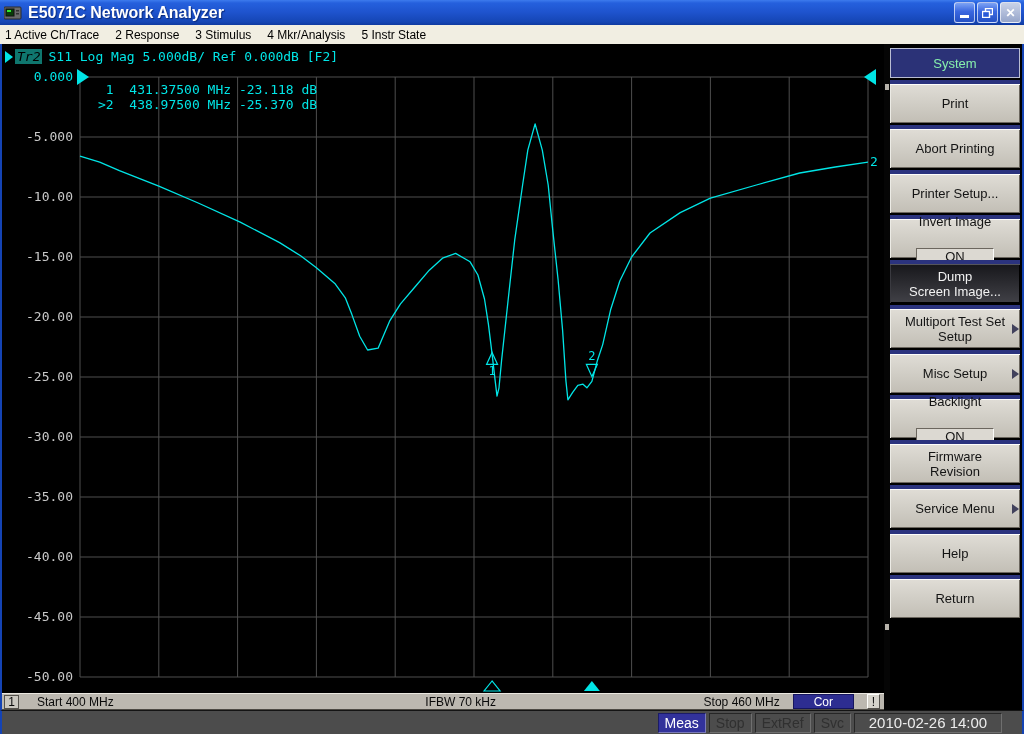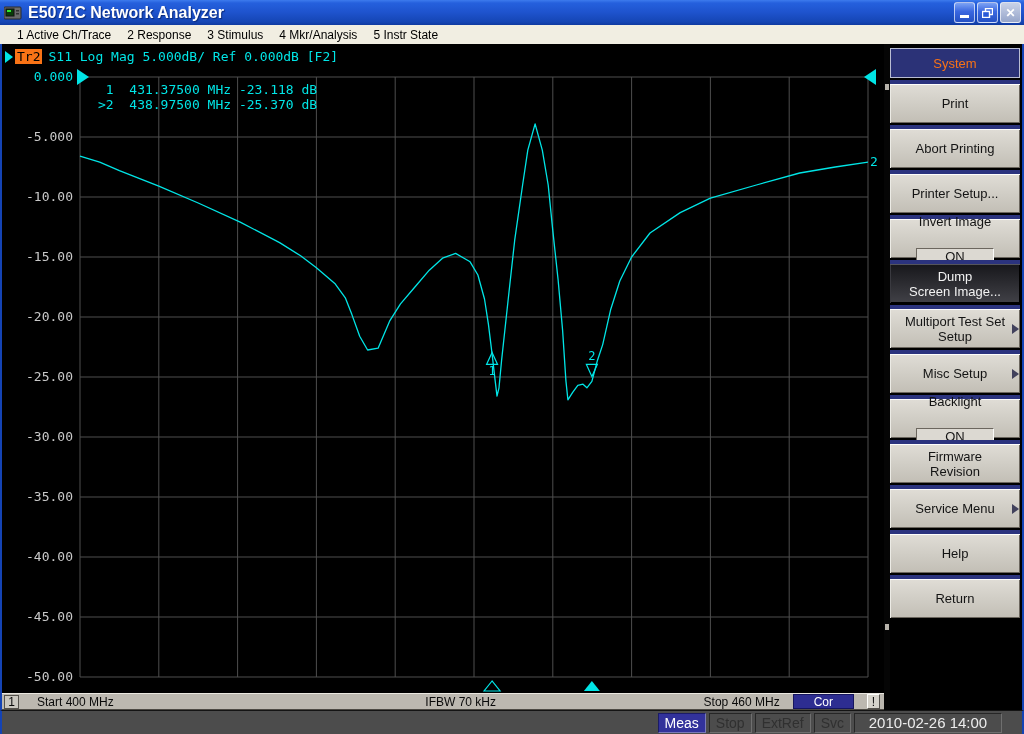--- a/index.html
+++ b/index.html
@@ -13,33 +13,33 @@
   .title-text{color:#fff;font-weight:bold;font-size:16px;text-shadow:1px 1px 1px #0a2a7a;flex:1;}
   .winbtns{display:flex;gap:2px;}
   .tbtn{width:21px;height:21px;border-radius:3px;border:1px solid rgba(255,255,255,.65);
         display:flex;align-items:center;justify-content:center;}
   .tbtn.blue{background:linear-gradient(180deg,#7da3f4 0%,#3a67e0 45%,#2450c4 100%);}
   .tbtn.pale{background:linear-gradient(180deg,#c9d2e8 0%,#97a6ca 100%);}
   .g-min{width:9px;height:3px;background:#fff;margin-top:8px;}
   .g-close{color:#fff;font-size:12px;font-weight:bold;line-height:1;}
   
   .menubar{height:19px;flex:0 0 19px;background:#f1eee2;display:flex;align-items:center;
-           font-size:12px;color:#000;padding-left:15px;}
+           font-size:12px;color:#000;padding-left:3px;}
   .menu-item{padding:0 8px 0 2px;margin-right:6px;cursor:default;}
   
   .main{flex:1;display:flex;background:#000;border-left:2px solid #1443b4;border-right:2px solid #1443b4;}
   .screen{width:882px;position:relative;background:#000;
           font-family:"DejaVu Sans Mono",monospace;}
   .plotsvg{position:absolute;top:0;left:0;}
   .plotsvg text{font-family:"DejaVu Sans Mono",monospace;}
   .trace-status{position:absolute;top:5px;left:3px;display:flex;align-items:center;
                 font-size:13px;color:#00e5e6;white-space:pre;z-index:2;}
   .tr-arrow{width:0;height:0;border-left:8px solid #00e5e6;border-top:6px solid transparent;
             border-bottom:6px solid transparent;margin-right:2px;}
-  .tr-chip{background:#f97316;color:#000;padding:0 2px;margin-right:6px;}
+  .tr-chip{background:#0f766e;color:#000;padding:0 2px;margin-right:6px;font-style:italic;}
   .readout{position:absolute;top:38px;left:96px;color:#00e5e6;font-size:13px;
            line-height:15px;white-space:pre;z-index:2;}
   
   .channelbar{position:absolute;left:0;right:0;bottom:0;height:17px;background:#bcb8b0;
     box-shadow:inset 0 1px 0 #eae7e0,inset 0 -1px 0 #4d4a44;display:flex;align-items:center;
     font-family:"Liberation Sans",sans-serif;font-size:12px;color:#0a0a0a;z-index:3;}
   .chbox{margin-left:2px;width:15px;height:14px;line-height:13px;text-align:center;
          background:#cac7bf;border:1px solid #55524c;}
   .chstart{margin-left:18px;}
   .chifbw{position:absolute;left:48%;}
@@ -50,21 +50,21 @@
   
   .sidebar{width:138px;background:#000;position:relative;padding:3px 0 0 6px;}
   .rail{position:absolute;left:0;top:0;bottom:0;width:6px;background:#050505;}
   .rail .thumb{position:absolute;left:1px;width:4px;height:6px;background:#b7b3ab;}
   .softkey{position:relative;margin:2px 2px 0 0;height:43px;border-top:4px solid #2b337e;
     background:linear-gradient(180deg,#e0ddd6 0%,#cfccc4 55%,#c2beb5 100%);
     box-shadow:inset 0 1px 0 #fdfdfb,inset 1px 0 0 #ecebe5,inset -1px -1px 0 #6b665e;
     color:#141414;font-size:13px;display:flex;flex-direction:column;align-items:center;
     justify-content:center;text-align:center;cursor:default;}
   .softkey .lbl{white-space:pre-line;line-height:15px;}
-  .softkey.header{height:30px;border-top:none;margin-top:1px;background:#2b3277;color:#f97316;
+  .softkey.header{height:30px;border-top:none;margin-top:1px;background:#2b3277;color:#86efac;
     box-shadow:inset 0 0 0 1px #b9bdd2;}
   .softkey.pressed{background:linear-gradient(180deg,#17171b 0%,#414147 100%);color:#f2f2f2;
     box-shadow:inset 0 1px 0 #55555c,inset 1px 0 0 #3a3a40,inset -1px -1px 0 #000;}
   .onbox{width:78px;height:16px;line-height:15px;background:#dcd9d2;margin-top:19px;
     border:1px solid;border-color:#6b665e #fbfbf9 #fbfbf9 #6b665e;}
   .sk-arrow{position:absolute;right:1px;top:50%;transform:translateY(-50%);width:0;height:0;
     border-left:7px solid #41415c;border-top:5px solid transparent;border-bottom:5px solid transparent;}
   
   .taskbar{height:24px;flex:0 0 24px;background:#4c4c4c;border-top:1px solid #141414;
     border-left:2px solid #1443b4;border-right:2px solid #1443b4;

